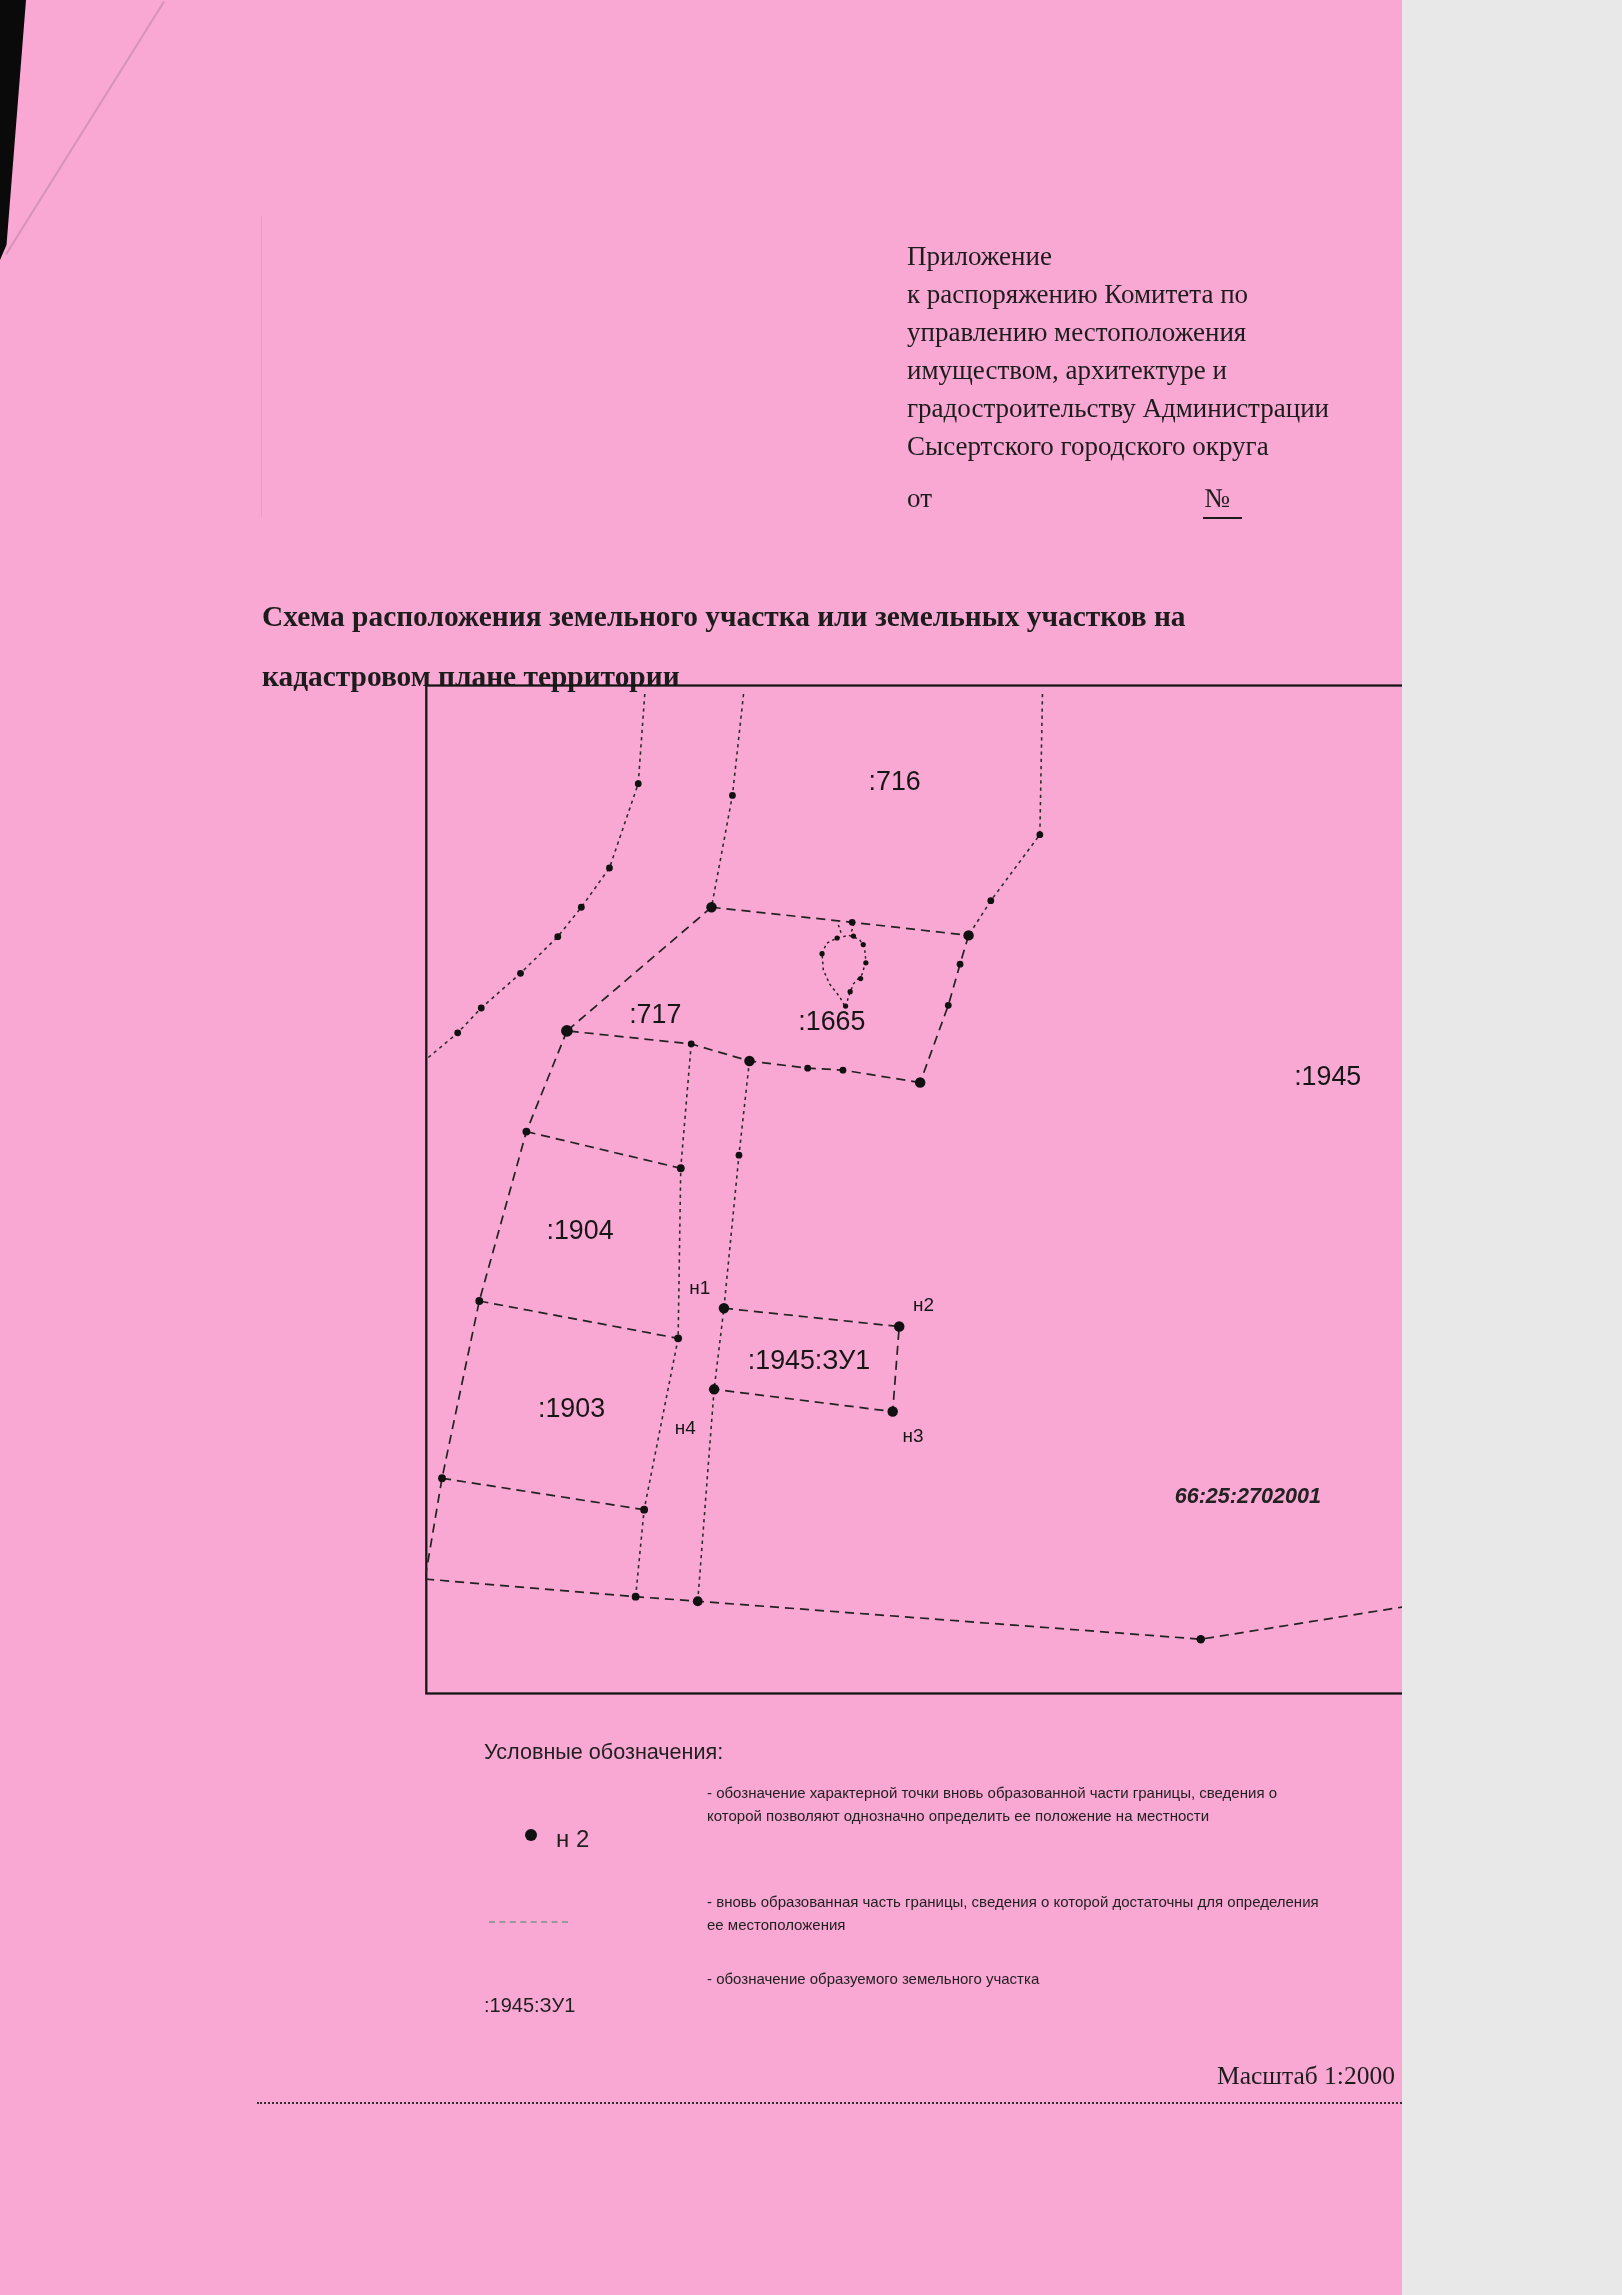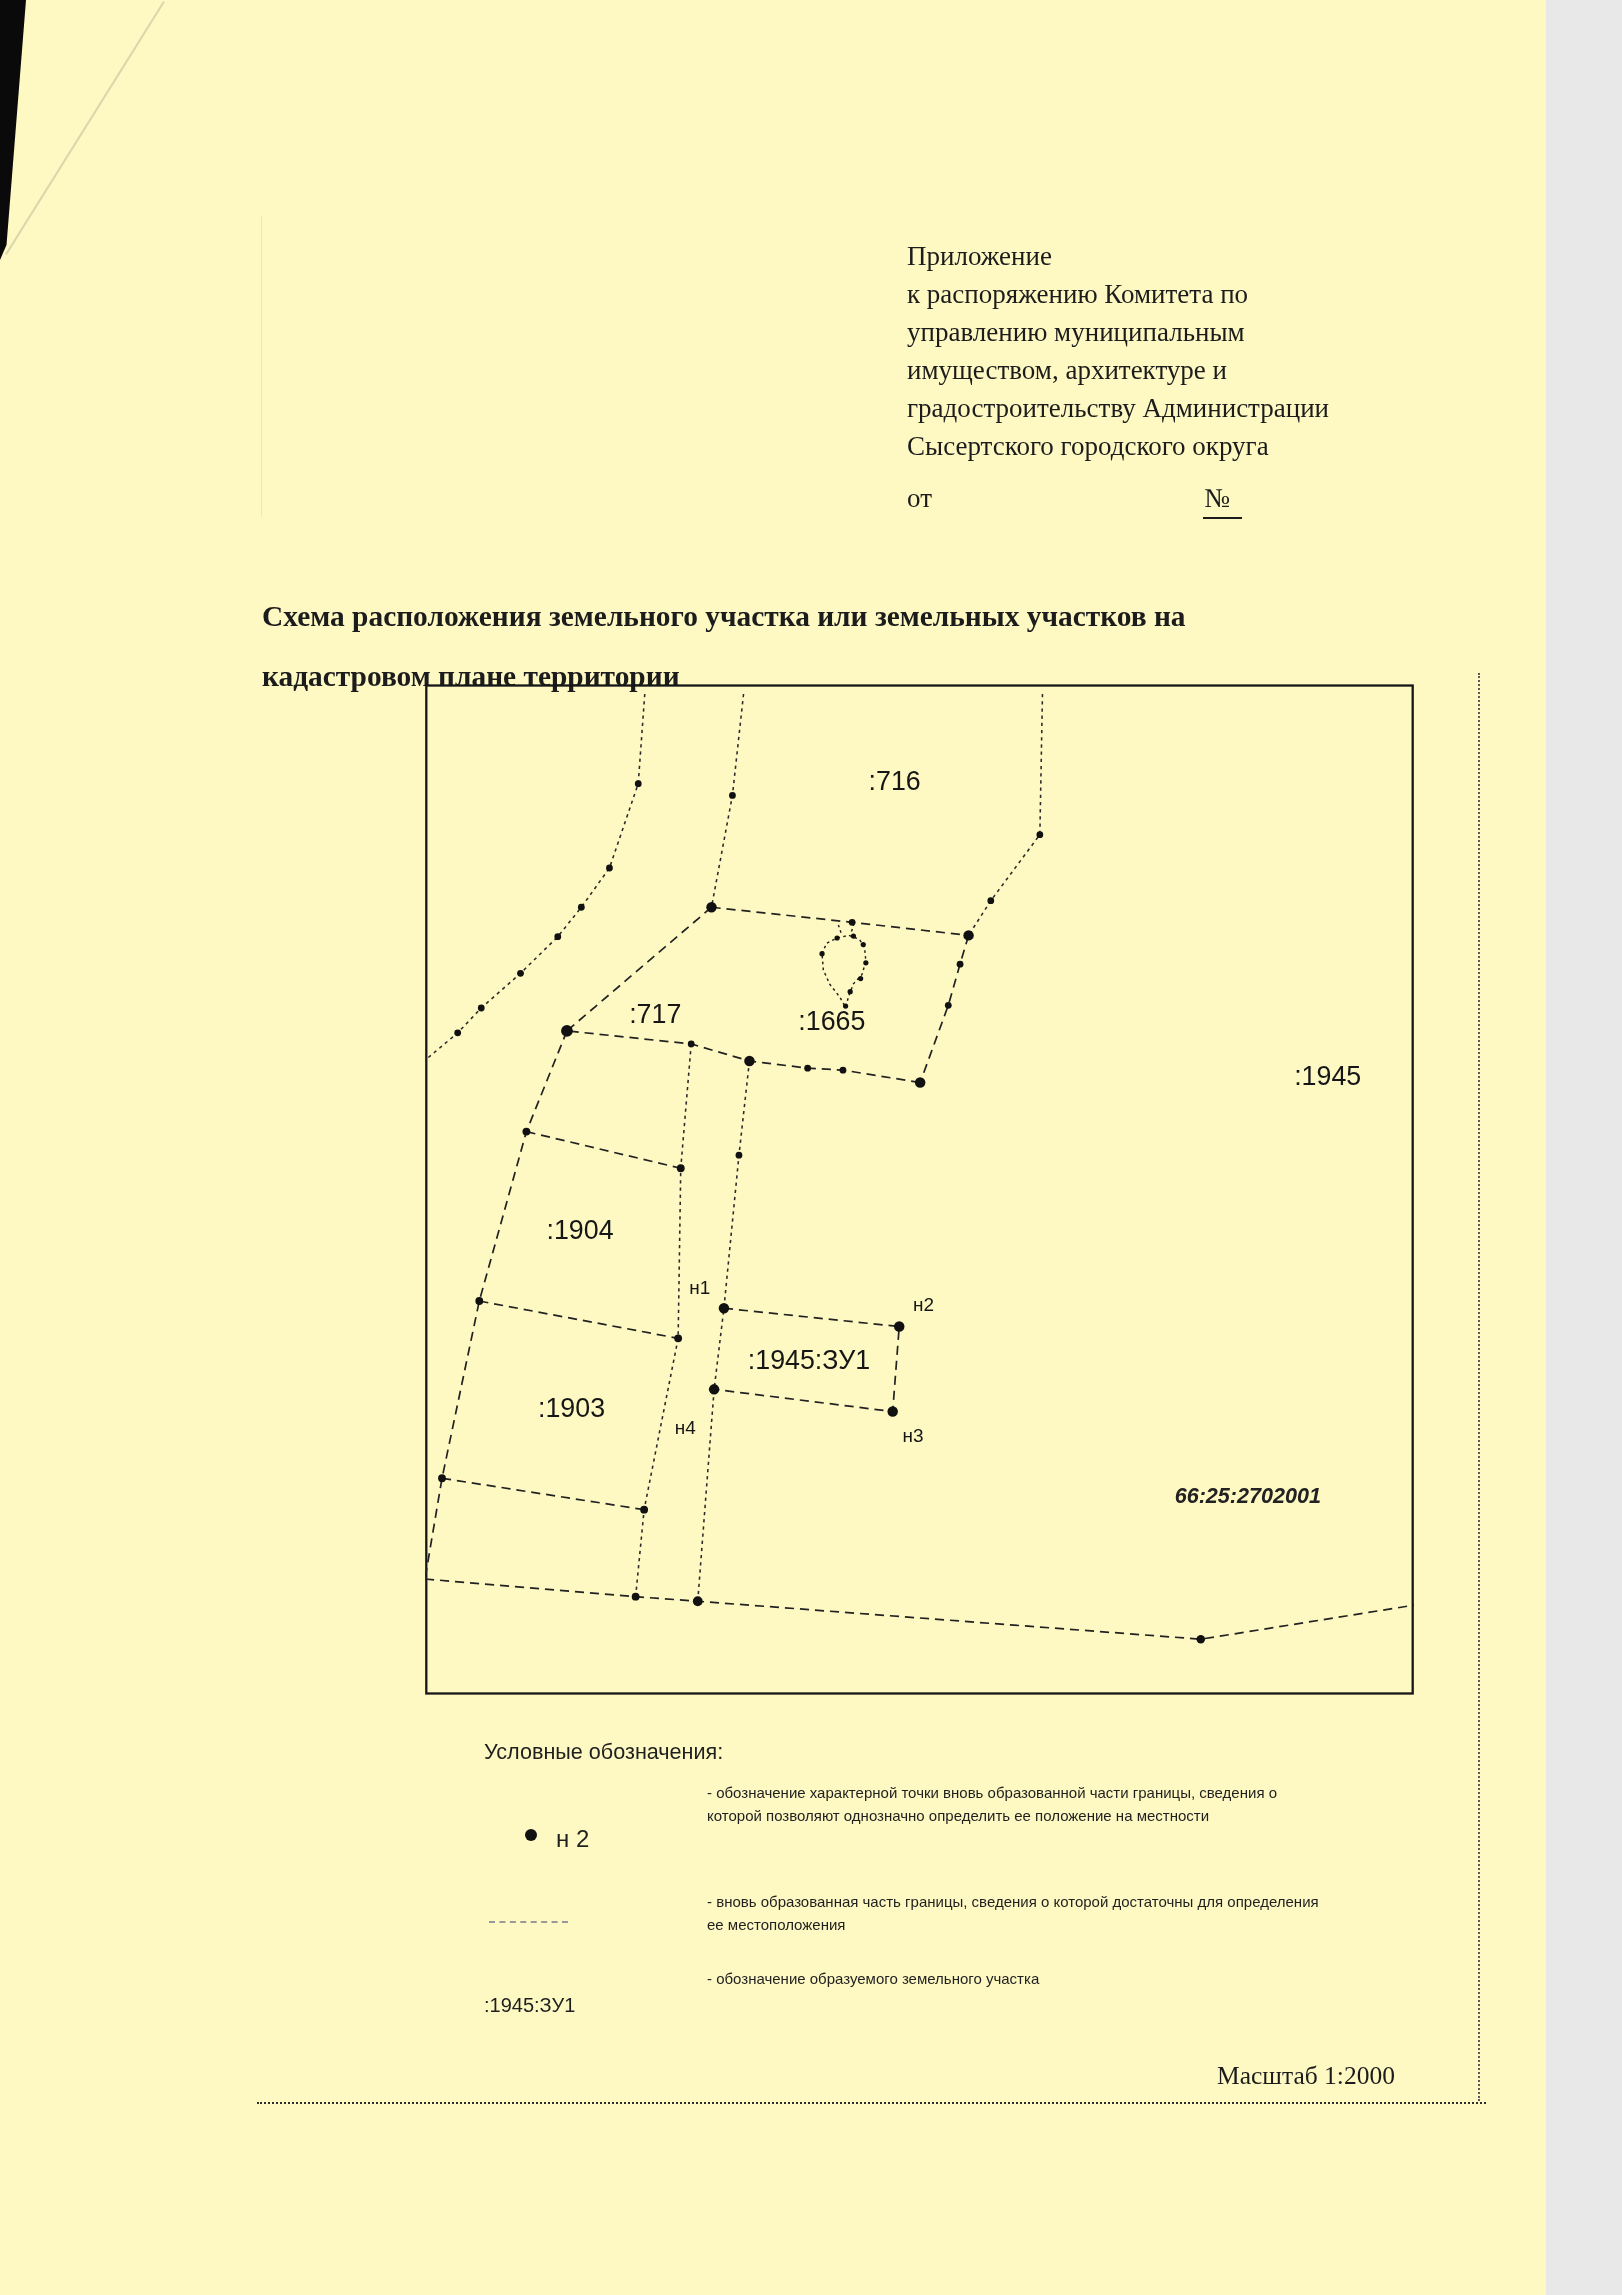--- a/index.html
+++ b/index.html
@@ -1,17 +1,17 @@
 <!DOCTYPE html>
 <html style="font-size:10.5px"><head>
 <meta charset="utf-8">
 <style>
   html,body{margin:0;padding:0;background:#e8e8e8;}
   .page{
-    position:relative;width:1546px;height:2295px;background:#fef9c3;
+    position:relative;width:1402px;height:2295px;background:#f9a8d4;
     font-family:"Liberation Serif",serif;color:#1c1c1c;overflow:hidden;
   }
   
   .corner-wedge{position:absolute;left:0;top:0;width:30px;height:262px;background:#0a0a0a;
     clip-path:polygon(0 0,26px 0,6.5px 245px,0 260px);}
   .fold-line{position:absolute;left:84px;top:-21px;width:2px;height:298px;
     background:rgba(60,60,60,.18);transform:rotate(32deg);}
   .vline-artifact{position:absolute;left:261px;top:216px;width:1.3px;height:301px;background:rgba(0,0,0,.07);}
   .right-dotted-line{position:absolute;left:1478px;top:673px;height:1428px;width:0;
     border-left:2px dotted #5a5a5a;}
@@ -62,21 +62,21 @@
 
   <div class="corner-wedge"></div>
   <div class="fold-line"></div>
   <div class="vline-artifact"></div>
   <div class="right-dotted-line"></div>
   <div class="bottom-dotted-line"></div>
 
   <div class="header-block">
     <div class="header-line">Приложение</div>
     <div class="header-line">к распоряжению Комитета по</div>
-    <div class="header-line">управлению муниципальным</div>
+    <div class="header-line">управлению местоположения</div>
     <div class="header-line">имуществом, архитектуре и</div>
     <div class="header-line">градостроительству Администрации</div>
     <div class="header-line">Сысертского городского округа</div>
     <div class="header-line ot-no-row">
       <span>от</span><span class="no-label">№</span>
     </div>
   </div>
 
   <div class="doc-title">
     <div>Схема расположения земельного участка или земельных участков на</div>

